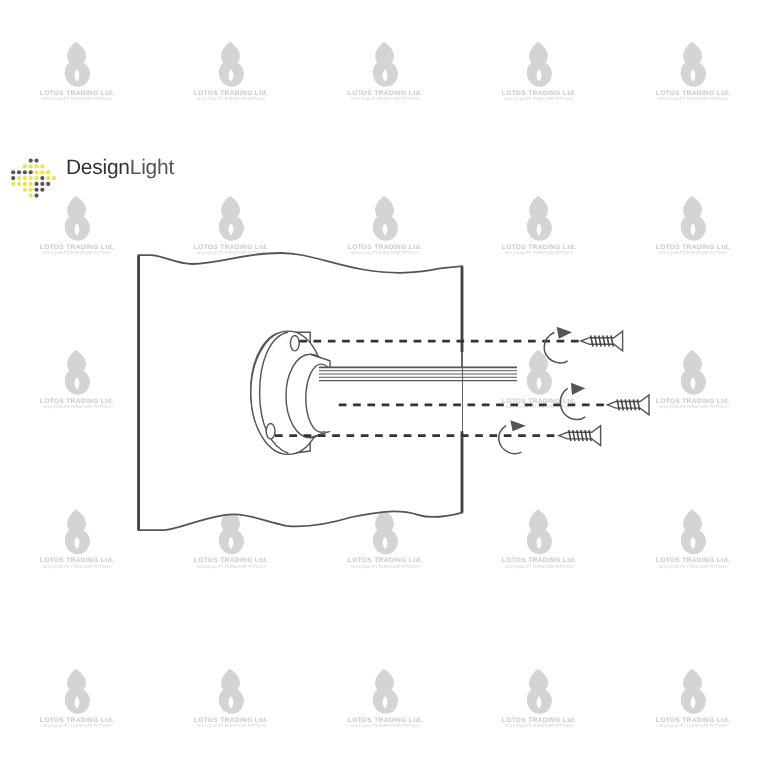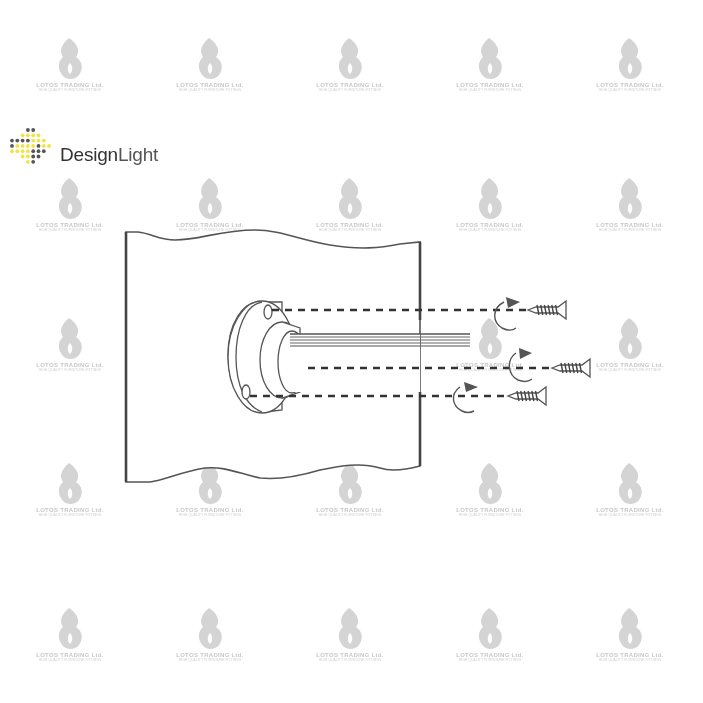--- a/index.html
+++ b/index.html
@@ -1,21 +1,21 @@
 <!DOCTYPE html>
 <html><head>
 <meta charset="utf-8">
 <style>
   html, body { margin:0; padding:0; background:#ffffff; }
   body { width:703px; height:703px; position:relative; overflow:hidden; font-family:"Liberation Sans", sans-serif; }
   .wm { position:absolute; width:110px; text-align:center; }
   .wm svg { display:block; margin:0 auto; }
   .wm-t1 { font-size:6px; font-weight:bold; color:#c8c8c8; letter-spacing:0.3px; margin-top:1px; white-space:nowrap; }
   .wm-t2 { font-size:3.5px; color:#d0d0d0; white-space:nowrap; }
-  #logo { position:absolute; left:8px; top:126px; display:flex; align-items:flex-end; }
+  #logo { position:absolute; left:8px; top:142px; display:flex; align-items:flex-start; }
   #logo-text { font-size:19px; color:#3a3a3a; margin-left:6px; letter-spacing:-0.2px; }
   #logo-text b { font-weight:normal; color:#333; }
   #logo-text .light { color:#555; }
   #diagram { position:absolute; left:0; top:0; }
 </style>
 </head>
 <body>
 
 <div id="watermarks">
     <div class="wm" style="left: 15px; top: 37px;">

